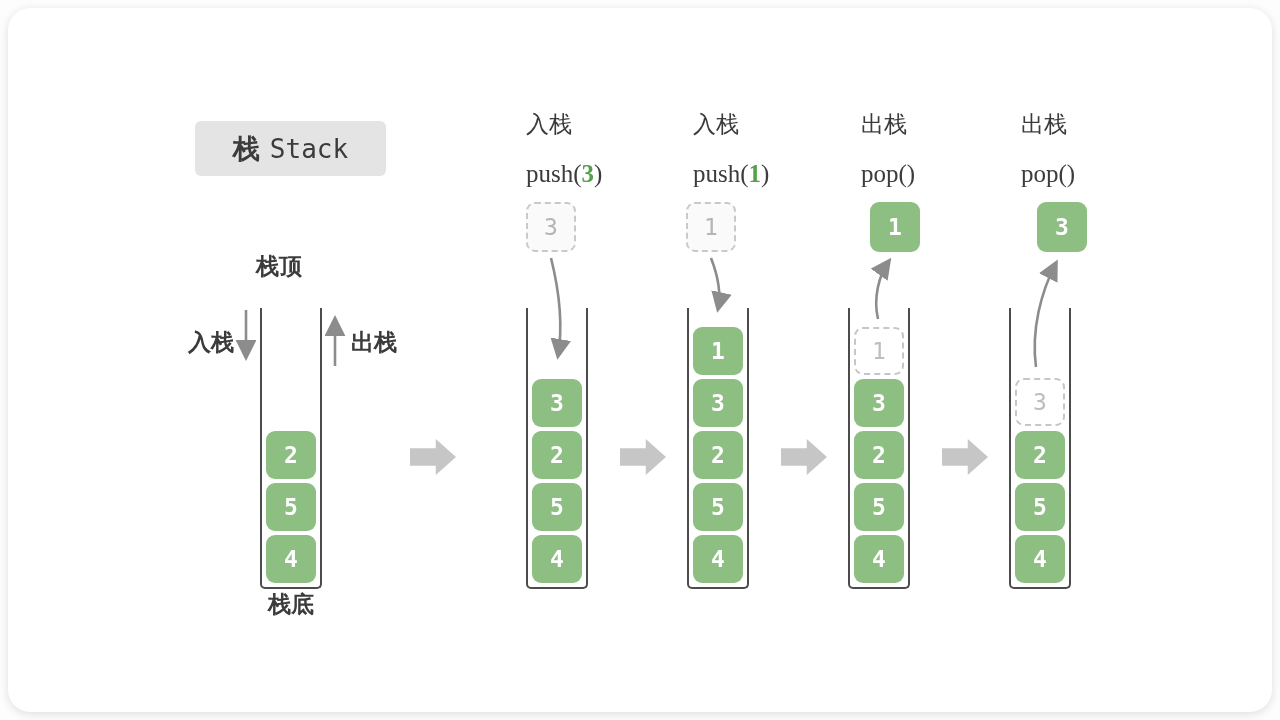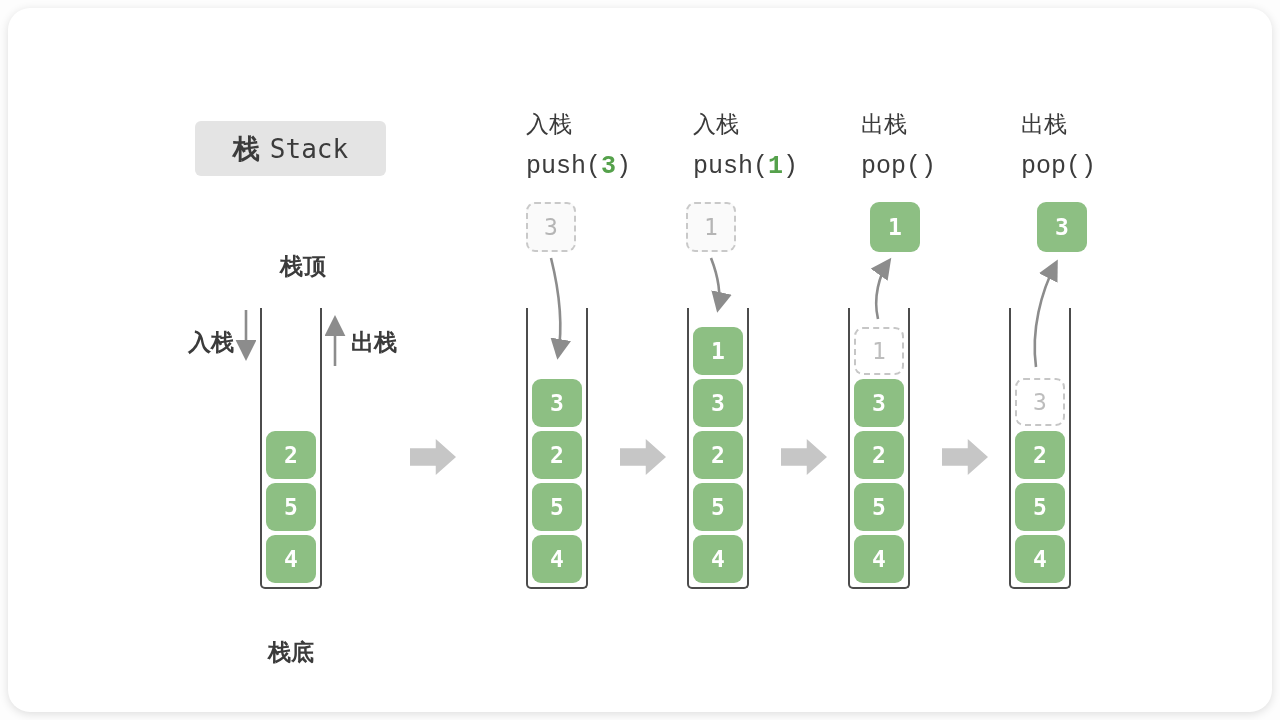--- a/index.html
+++ b/index.html
@@ -10,29 +10,29 @@
 
   
   .title-box { position:absolute; left:187px; top:113px; width:191px; height:55px;
                background:#e4e4e4; border-radius:6px; display:flex; align-items:center; justify-content:center;
                gap:10px; color:#3b3b3b; }
   .title-box .zh { font-size:27px; font-weight:bold; }
   .title-box .en { font-size:26px; font-family:"DejaVu Sans Mono", monospace; }
 
   
   .lbl { position:absolute; color:#3b3b3b; font-weight:bold; font-size:23px; white-space:nowrap; }
-  .lbl-stack-top   { left:264px; top:243px; width:62px; text-align:center; }
-  .lbl-stack-bottom{ left:252px; top:629px; width:62px; text-align:center; }
+  .lbl-stack-top   { left:240px; top:243px; width:62px; text-align:center; }
+  .lbl-stack-bottom{ left:252px; top:581px; width:62px; text-align:center; }
   .lbl-push-side   { left:180px; top:319px; }
   .lbl-pop-side    { left:343px; top:319px; }
 
   
   .col-header { position:absolute; color:#3b3b3b; }
   .col-header .op   { font-size:23px; font-weight:500; line-height:30px; }
-  .col-header .code { font-size:25px; font-family:Liberation Mono, monospace; line-height:30px; margin-top:13px; color:#3c3c3c; }
+  .col-header .code { font-size:25px; font-family:Liberation Serif, serif; line-height:30px; margin-top:20px; color:#3c3c3c; }
   .col-header .code .arg { color:#55a14b; font-weight:bold; }
   .hdr-2 { left:518px; top:101px; }
   .hdr-3 { left:685px; top:101px; }
   .hdr-4 { left:853px; top:101px; }
   .hdr-5 { left:1013px; top:101px; }
 
   
   .well { position:absolute; width:62px; height:281px; top:300px;
           border-left:2px solid #4c4c4c; border-right:2px solid #4c4c4c; border-bottom:2px solid #4c4c4c;
           border-radius:0 0 5px 5px; background:#ffffff; }

